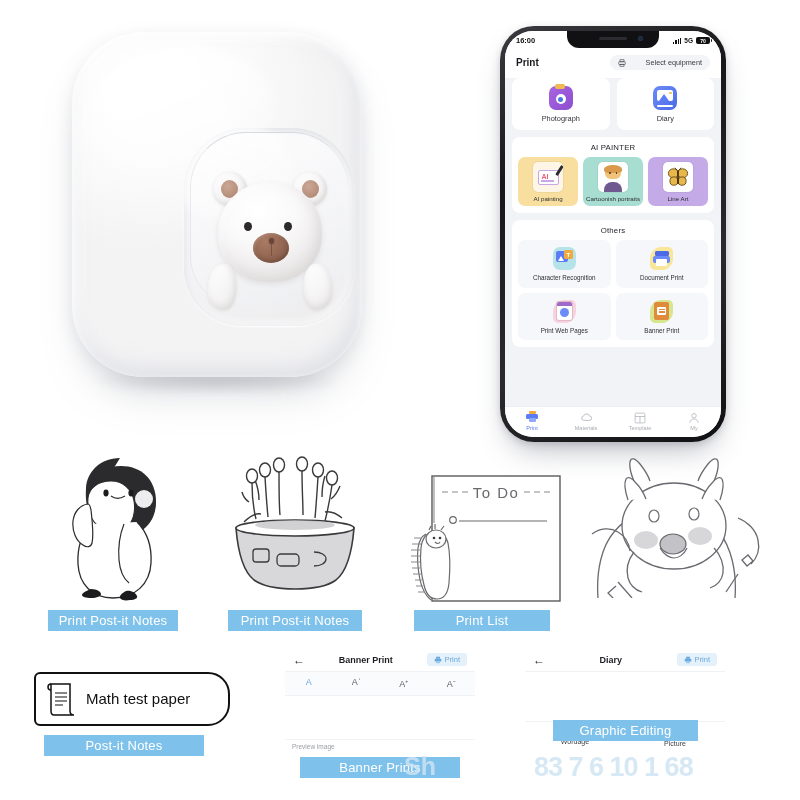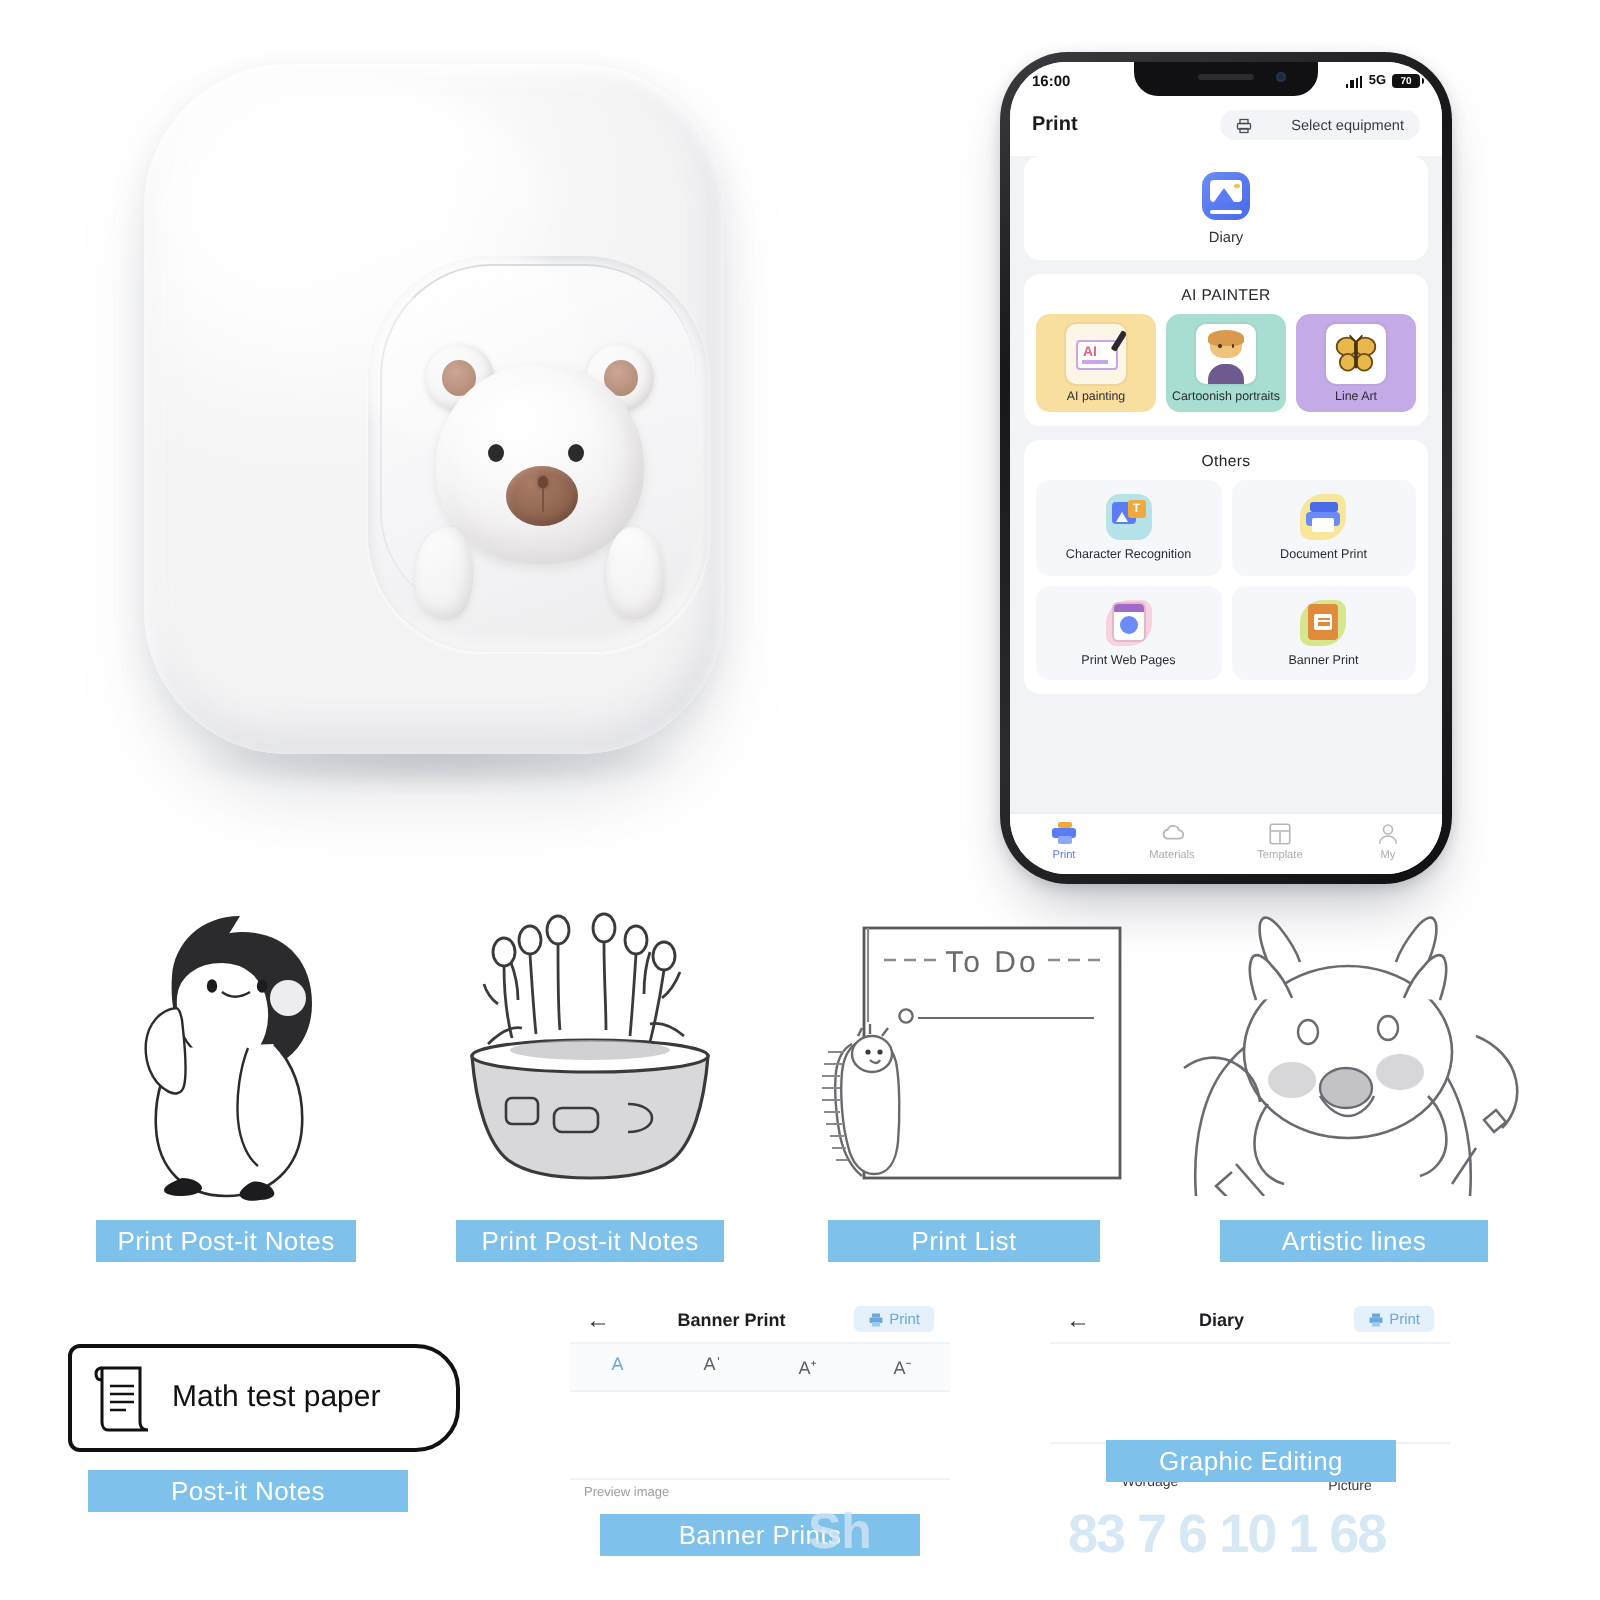--- a/index.html
+++ b/index.html
@@ -298,20 +298,28 @@
             <rect x="1.5" y="5.5" width="13" height="5.5" rx="1" fill="none" stroke="#4a4c52" stroke-width="1.3"></rect>
             <rect x="4" y="10.5" width="8" height="4" fill="none" stroke="#4a4c52" stroke-width="1.3"></rect>
           </svg>
           <span>Select equipment</span>
         </span>
       </div>
 
       <div class="app-body">
 
         <div class="top-cards">
+          <div class="top-card">
+            <span class="icon-sq" style="background:linear-gradient(135deg,#a964e0,#8b4fd0)">
+              <span style="position:absolute;left:6px;top:-2px;width:10px;height:5px;border-radius:2px;background:#f2b94e"></span>
+              <span style="position:absolute;left:7px;top:8px;width:10px;height:10px;border-radius:50%;background:#fff"></span>
+              <span style="position:absolute;left:9.5px;top:10.5px;width:5px;height:5px;border-radius:50%;background:#4a77e8"></span>
+            </span>
+            <span class="tc-label">Photograph</span>
+          </div>
           <div class="top-card">
             <span class="icon-sq" style="background:linear-gradient(135deg,#6b8bf8,#4a6ae8)">
               <span style="position:absolute;left:4px;top:4px;right:4px;height:11px;background:#fff;border-radius:2px;overflow:hidden">
                 <span style="position:absolute;left:2px;bottom:0;width:0;height:0;border-left:5px solid transparent;border-right:5px solid transparent;border-bottom:7px solid #5b7cf5"></span>
                 <span style="position:absolute;right:1.5px;top:1.5px;width:2.5px;height:2.5px;border-radius:50%;background:#f2c14e"></span>
               </span>
               <span style="position:absolute;left:4px;bottom:3px;right:4px;height:2px;background:#fff;border-radius:1px"></span>
             </span>
             <span class="tc-label">Diary</span>
           </div>
@@ -478,21 +486,21 @@
       <g stroke="#3a3a3c" stroke-width="1.3" fill="none">
         <rect x="31" y="93" width="16" height="13" rx="3"></rect>
         <rect x="55" y="98" width="22" height="12" rx="4"></rect>
         <path d="M92 96c7 0 12 3 12 7s-5 7-12 7"></path>
       </g>
       <ellipse cx="73" cy="69" rx="40" ry="5" fill="#b9b9bc" opacity=".65"></ellipse>
     </svg>
   </div>
   <div class="cap" style="left:228px;top:170px;width:134px">Print Post-it Notes</div>
 
-  <div class="sample" style="left:404px;top:8px;width:172px;height:148px">
+  <div class="sample" style="left:404px;top:20px;width:172px;height:148px">
     <svg width="172" height="148" viewBox="0 0 172 148">
       <rect x="28" y="16" width="128" height="125" fill="#fff" stroke="#5a5a5e" stroke-width="1.4"></rect>
       <g stroke="#8a8a8e" stroke-width="1.2" fill="none" stroke-dasharray="6 4">
         <path d="M38 32h28 M120 32h28"></path>
       </g>
       <text x="92" y="38" font-family="'Liberation Sans',sans-serif" font-size="15" fill="#6a6a6e" text-anchor="middle" letter-spacing="1.5">To Do</text>
       <circle cx="49" cy="60" r="3.3" fill="none" stroke="#6a6a6e" stroke-width="1.2"></circle>
       <path d="M55 61h88" stroke="#6a6a6e" stroke-width="1.1" fill="none"></path>
       <g stroke="#6a6a6e" stroke-width="1.2" fill="#fff">
         <path d="M22 74c-4 2-7 7-8 14-1 9 0 22 2 32 2 9 6 16 11 20" fill="none"></path>
@@ -531,21 +539,20 @@
         <path d="M4 86c8-6 18-7 26-2 7 4 11 11 12 19"></path>
         <path d="M150 70c10 4 18 12 20 22 2 9-1 18-7 24"></path>
         <path d="M46 104c-6 8-8 18-6 26 2 7 7 12 14 14"></path>
         <path d="M126 100c7 7 10 17 9 25-1 7-6 13-13 15"></path>
         <path d="M30 134l14 16 M150 126l-12 18"></path>
         <path d="M154 112l6-5 5 6-6 5z"></path>
         <path d="M28 138l-8 7 6 6"></path>
       </g>
     </svg>
   </div>
-  <div class="cap" style="left:610px;top:170px;width:134px">Artistic lines</div>
 </div>
 
 <div class="math-chip" style="left:34px;top:672px;width:196px">
   <svg width="30" height="36" viewBox="0 0 30 36">
     <path d="M5 3h19v27c0 3 2 4 4 4H8c-2 0-3-2-3-4z" fill="#fff" stroke="#111" stroke-width="1.5"></path>
     <path d="M5 3c-2 0-3 1-3 3s1 3 3 3" fill="none" stroke="#111" stroke-width="1.5"></path>
     <g stroke="#111" stroke-width="1.2">
         <path d="M9 12h12 M9 16h12 M9 20h12 M9 24h8"></path>
       </g>
   </svg>

